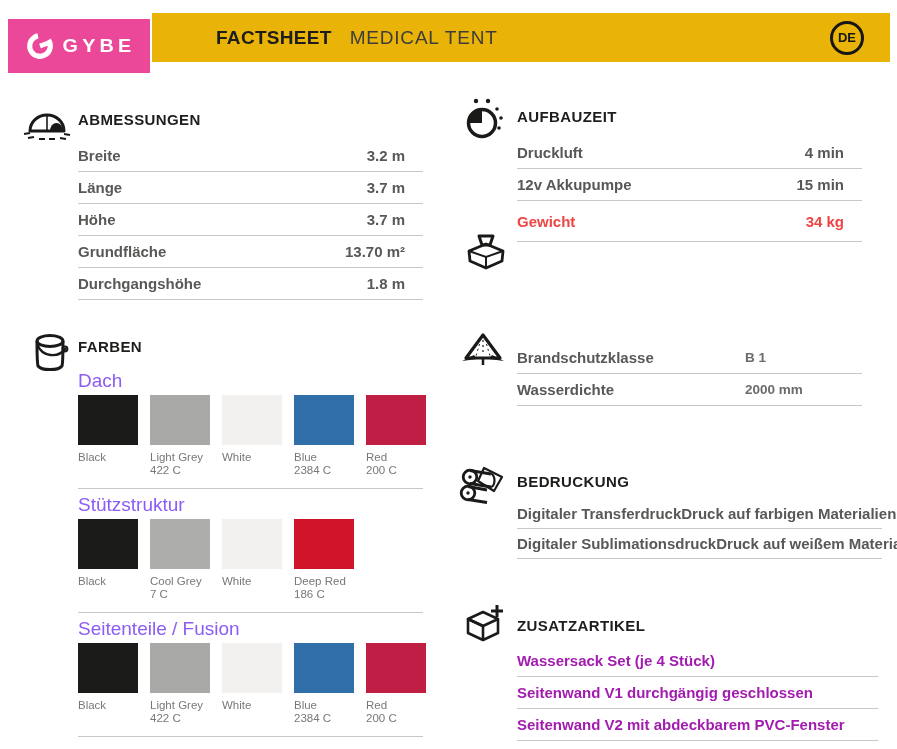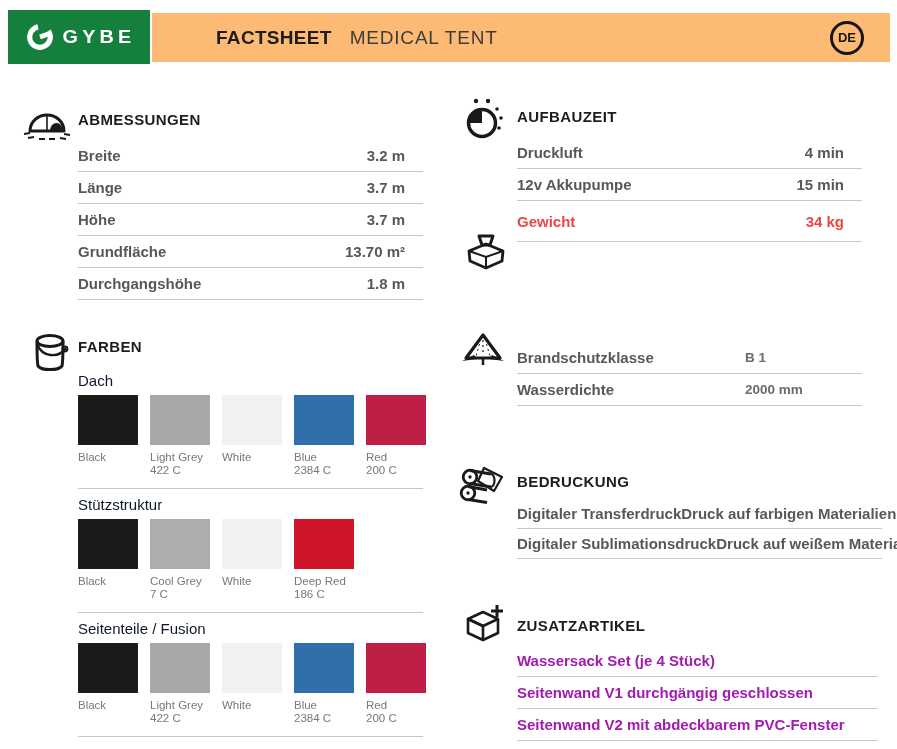--- a/index.html
+++ b/index.html
@@ -39,42 +39,42 @@
     border-bottom:1px solid #c7c7c6; font-size:15px; color:#585856; white-space:nowrap; }
   .trow-line { height:31px; display:flex; align-items:center;
     border-bottom:1px solid #c7c7c6; font-size:15px; color:#a21caf; }
   .grow { height:40px; display:flex; align-items:center; justify-content:space-between;
     border-bottom:1px solid #c7c7c6; font-size:15px; color:#ef4444; }
   .grow .val { padding-right:18px; }
   
   .farben-body { margin-top:16px; width:345px; border-bottom:1px solid #c7c7c6; }
   .swatch-group { padding-bottom:11px; }
   .swatch-group + .swatch-group { border-top:1px solid #c7c7c6; padding-top:6px; }
-  .group-title { font-size:15px; color:#0f172a; line-height:19px; margin-bottom:5px; }
+  .group-title { font-size:19px; color:#8b5cf6; line-height:19px; margin-bottom:5px; }
   .sw-row { display:flex; gap:12px; }
   .sw-col { width:60px; }
   .sw { width:60px; height:50px; }
   .sw-name { margin-top:5px; font-size:11.5px; line-height:14px; color:#787877; }
   .sw-code { font-size:11.5px; line-height:13px; color:#787877; }
   svg .stroke { fill:none; stroke:#1a1a18; }
 </style>
 </head>
 <body>
 
-<div class="logo-box" style="background: #15803d;">
+<div class="logo-box" style="background: #ec4899; margin-top: 9px;">
   <span style="display:flex">
     <svg width="30" height="30" viewBox="0 0 32 32">
       <circle cx="16" cy="16" r="11" fill="none" stroke="#fff" stroke-width="5.5" stroke-dasharray="56 14" transform="rotate(-35 16 16)"></circle>
       <path d="M16 16 L27 12" stroke="#fff" stroke-width="5"></path>
     </svg>
   </span>
   <span class="brand-word">GYBE</span>
 </div>
 
-<div class="header-bar" style="background: #fdba74;">
+<div class="header-bar" style="background: #eab308;">
   <span class="header-title">FACTSHEET</span>
   <span class="header-subtitle">MEDICAL TENT</span>
   <span class="lang-badge">DE</span>
 </div>
 
 <div class="section" id="sec-abm" style="left:25px; top:103px; width:398px;">
   <span class="sec-icon" style="left:-3px; top:0;">
     <svg width="50" height="38" viewBox="0 0 50 38">
       <path class="stroke" d="M8 28 A17 16 0 0 1 42 28 Z" fill="#fff" stroke-width="3" stroke-linejoin="round"></path>
       <path class="stroke" d="M25 12 L25 28" stroke-width="1.6"></path>

